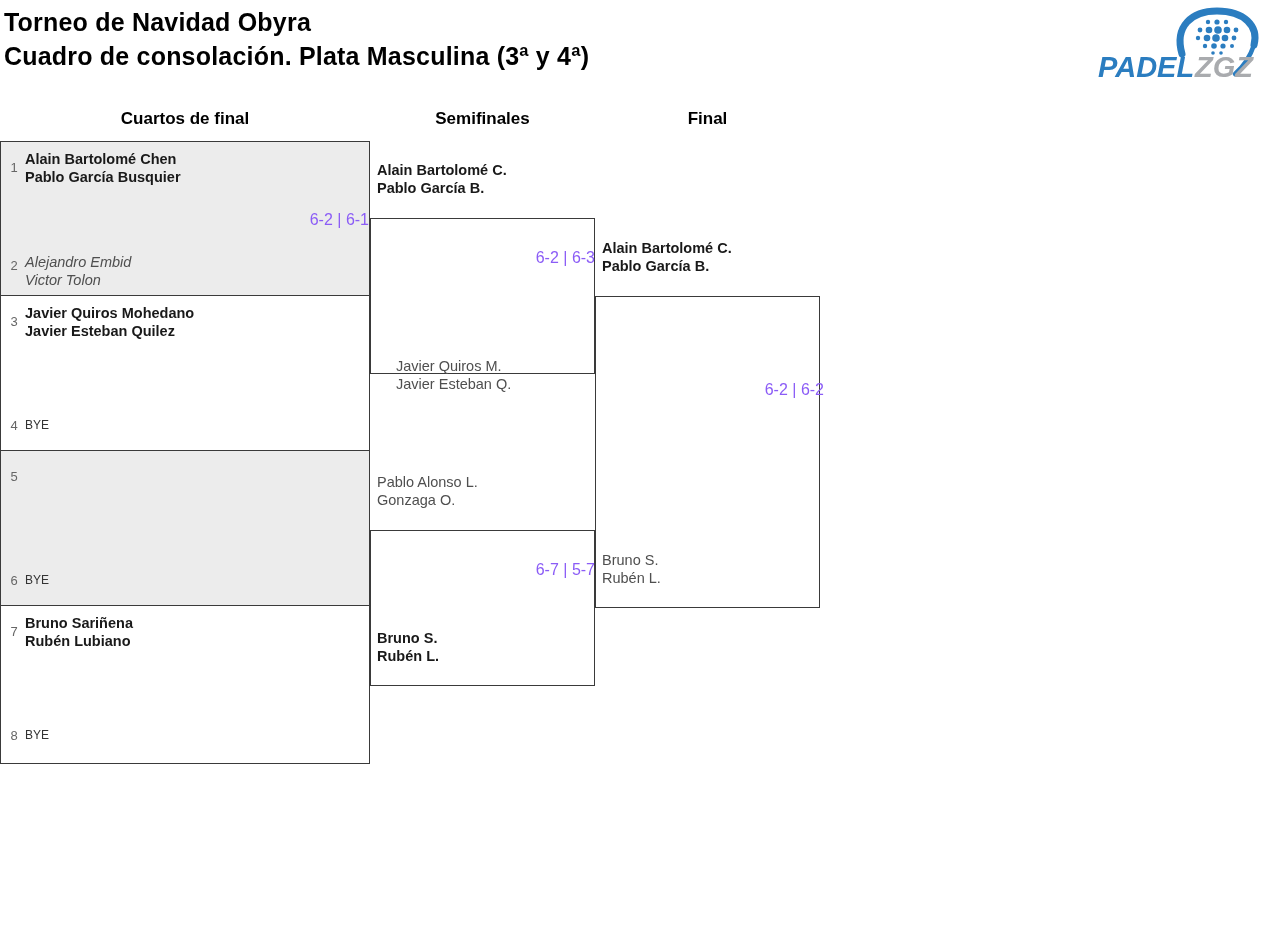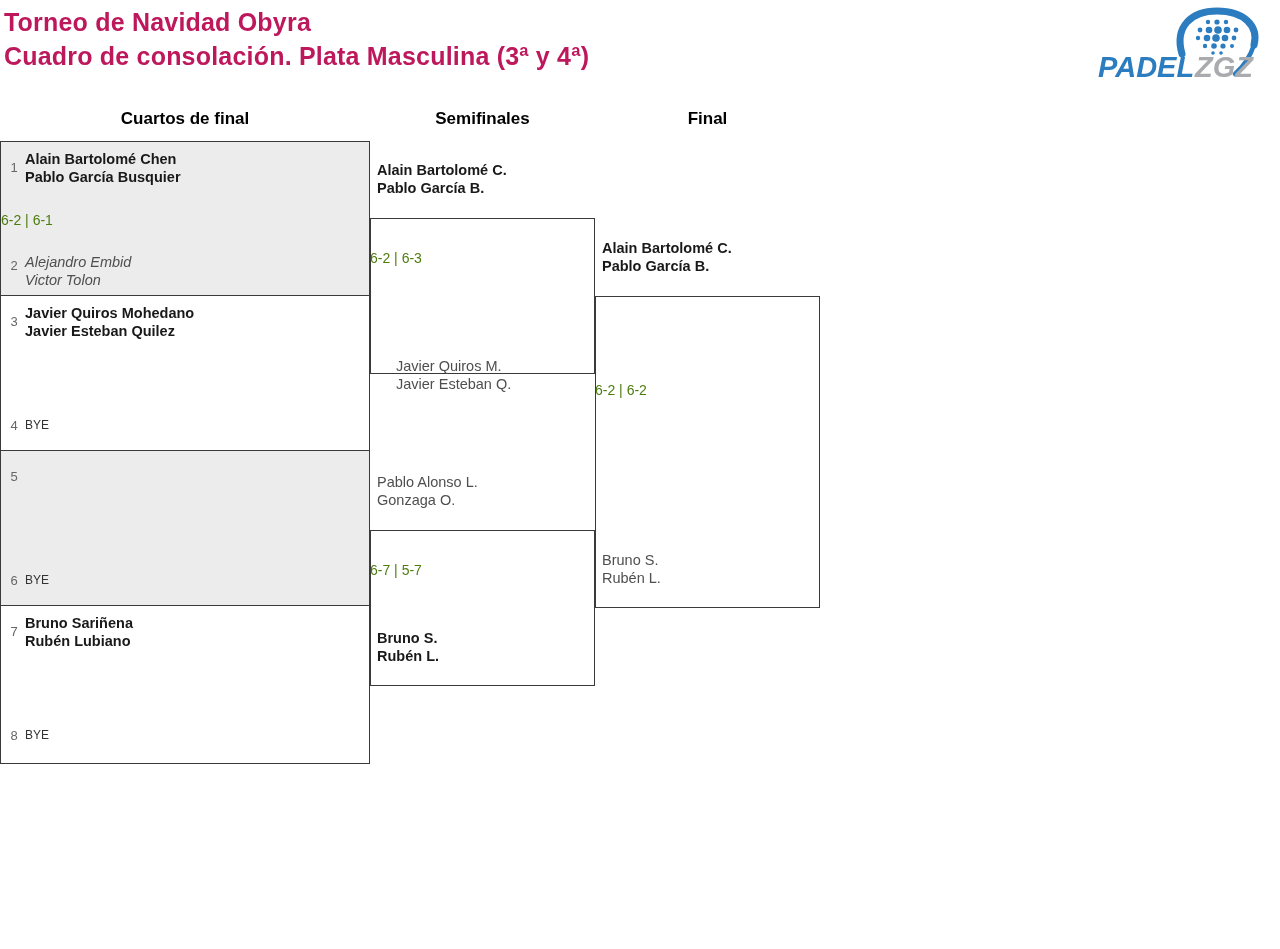--- a/index.html
+++ b/index.html
@@ -4,21 +4,21 @@
 <style>
   html,body{margin:0;padding:0;}
   body{
     width:1280px;height:949px;background:#ffffff;
     font-family:"Liberation Sans", sans-serif;
     position:relative;overflow:hidden;color:#1a1a1a;
   }
   .abs{position:absolute;}
   .title{
     left:4px;top:5px;
-    font-size:25px;font-weight:700;line-height:34px;color:#be185d;
+    font-size:25px;font-weight:700;line-height:34px;color:#000000;
     letter-spacing:.2px;
   }
   .col-header{
     top:109px;font-size:17px;font-weight:600;color:#000;text-align:center;
   }
   .hdr-qf{left:0;width:370px;}
   .hdr-sf{left:370px;width:225px;}
   .hdr-f{left:595px;width:225px;}
 
   .qf-block{
@@ -29,21 +29,21 @@
 
   .match-box{
     border:1px solid #3a3a3a;box-sizing:border-box;background:transparent;
   }
 
   .seed{font-size:13px;color:#666;width:16px;text-align:center;line-height:18px;}
   .team{font-size:14.5px;line-height:18px;white-space:nowrap;}
   .winner{font-weight:700;color:#191919;}
   .loser{font-weight:400;color:#4f4f4f;}
   .bye-label{font-size:12px;color:#333;line-height:15px;}
-  .score{font-size:14px;color:#4d7c0f;text-align:left;line-height:16px;}
+  .score{font-size:16px;color:#8b5cf6;text-align:right;line-height:16px;}
 
   
   .seed-top{left:5px;top:17px;}
   .team-top{left:24px;top:8px;}
   .score-row{left:0;top:70px;width:100%;}
   .seed-bottom{left:5px;top:115px;}
   .team-bottom{left:24px;top:111px;font-style:italic;}
   .seed-bye{left:5px;top:122px;line-height:15px;}
   .team-bye{left:24px;top:122px;}
 

